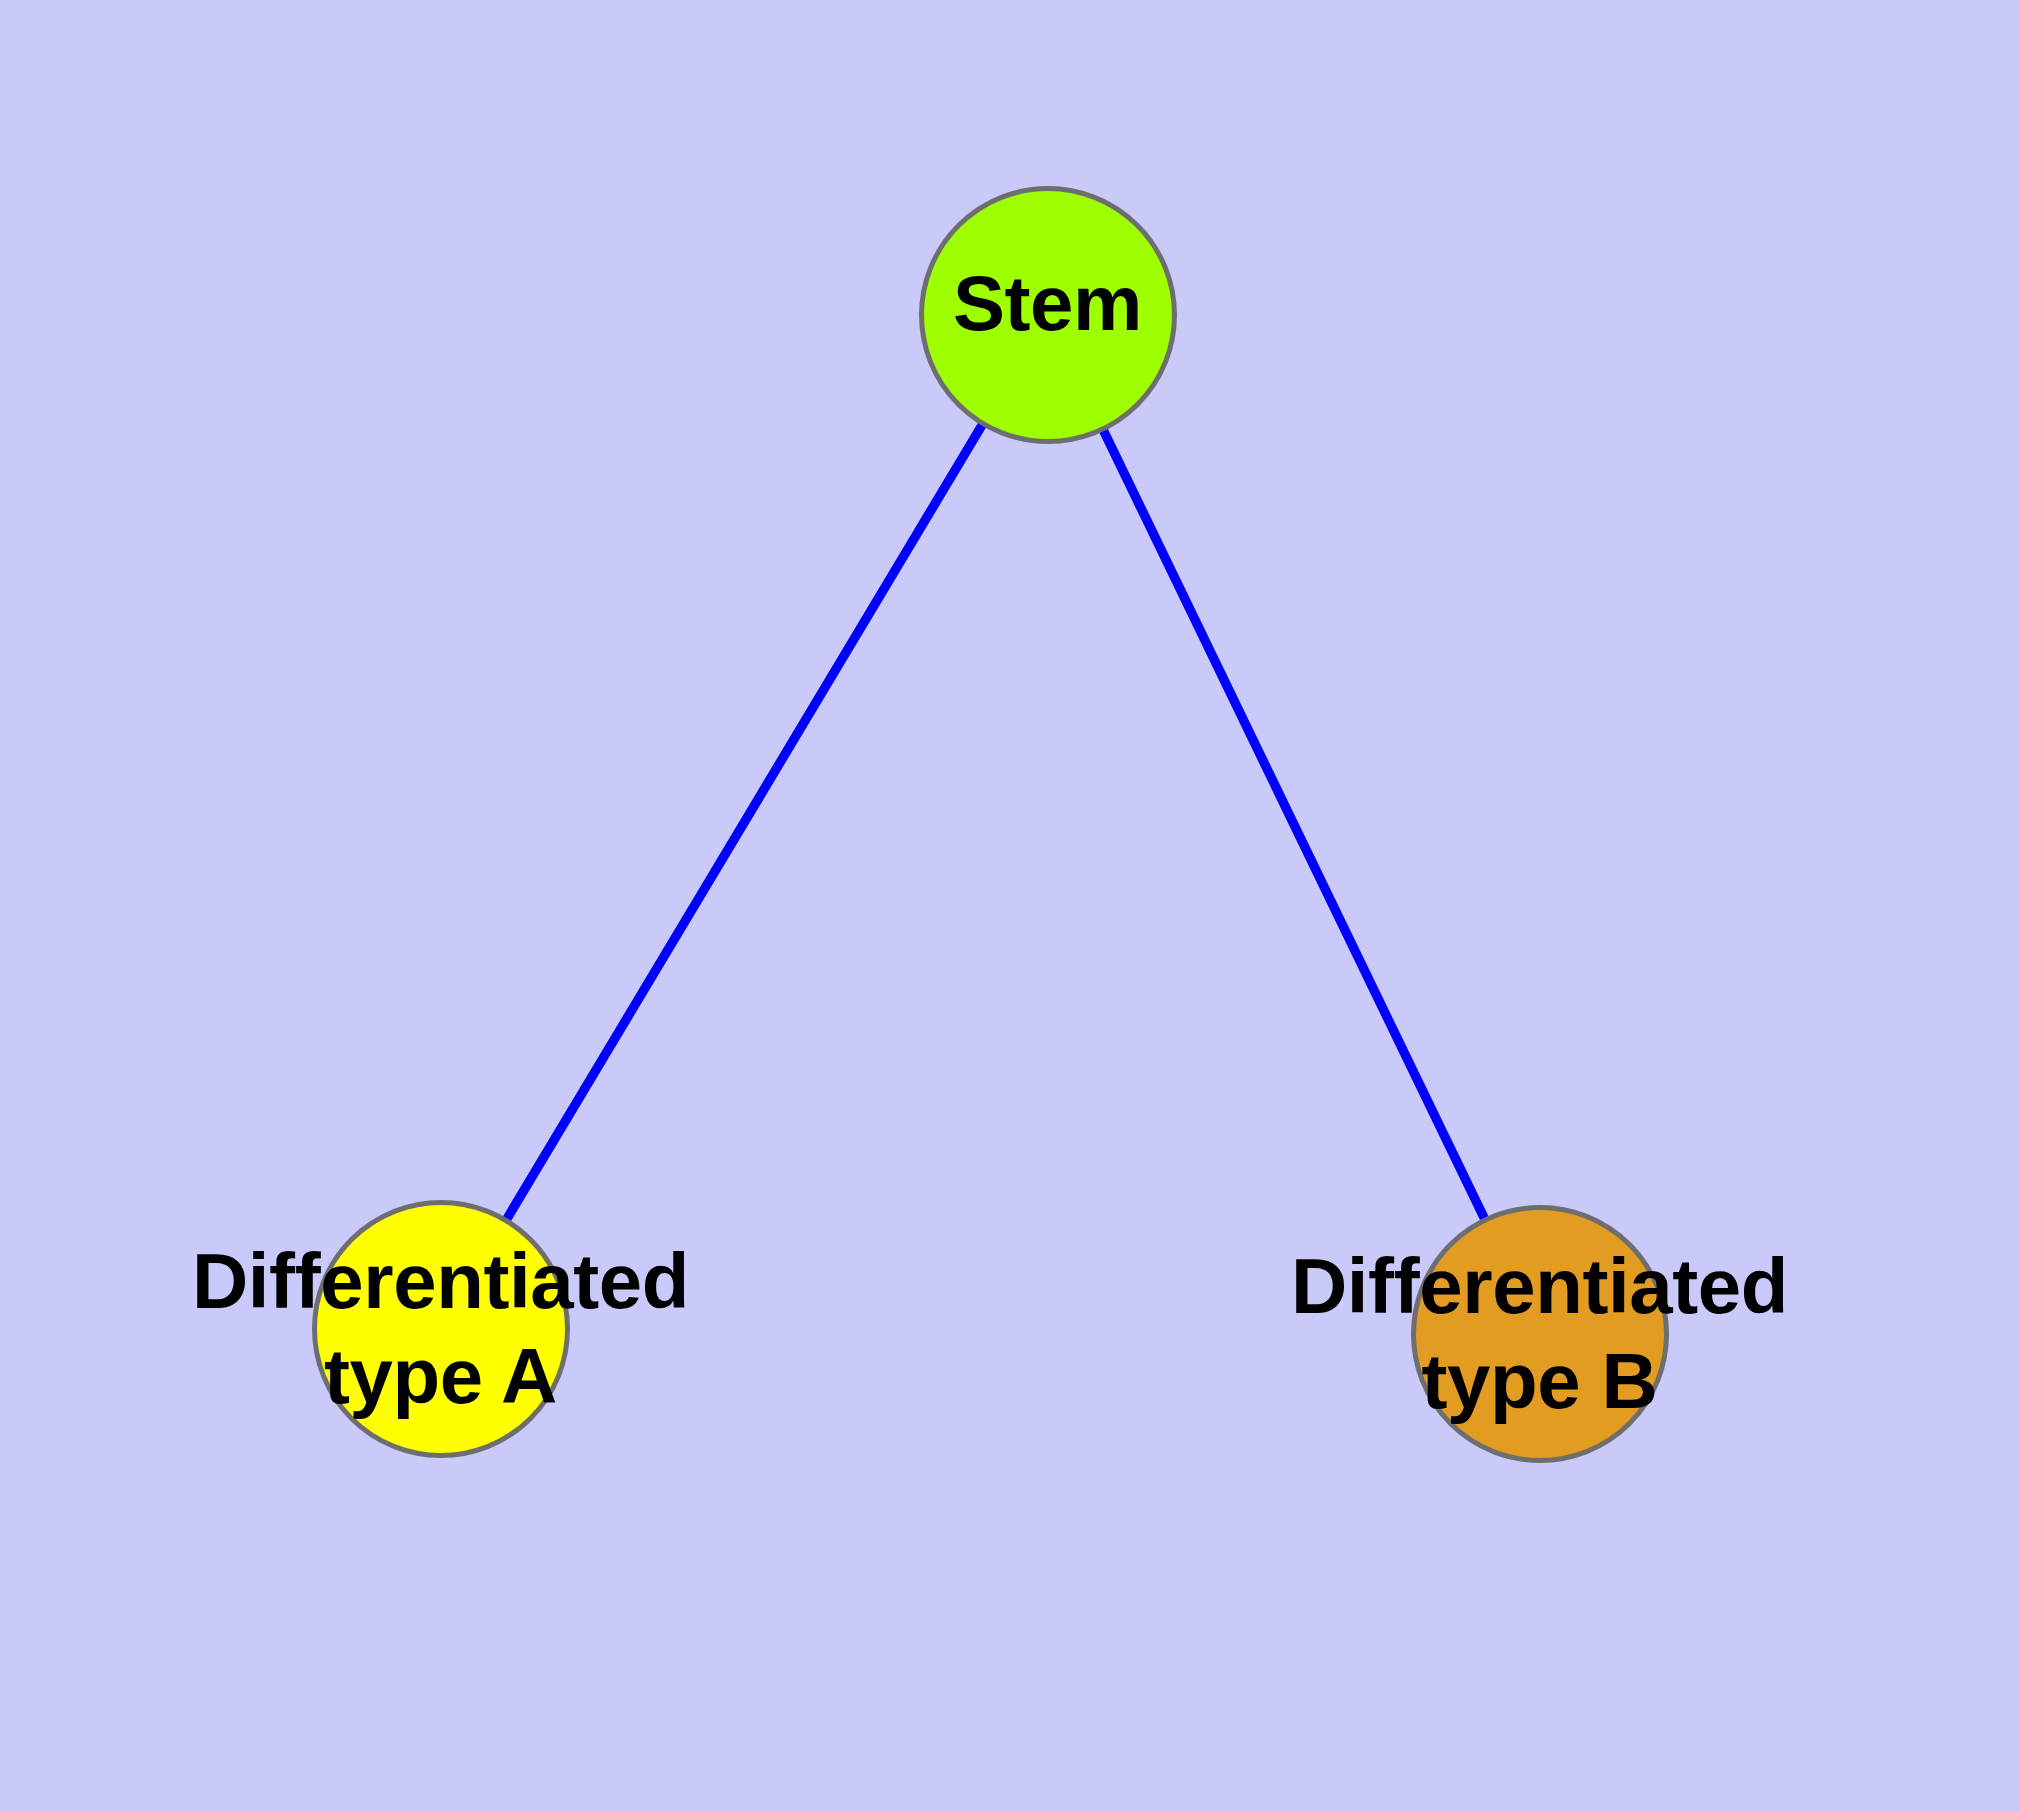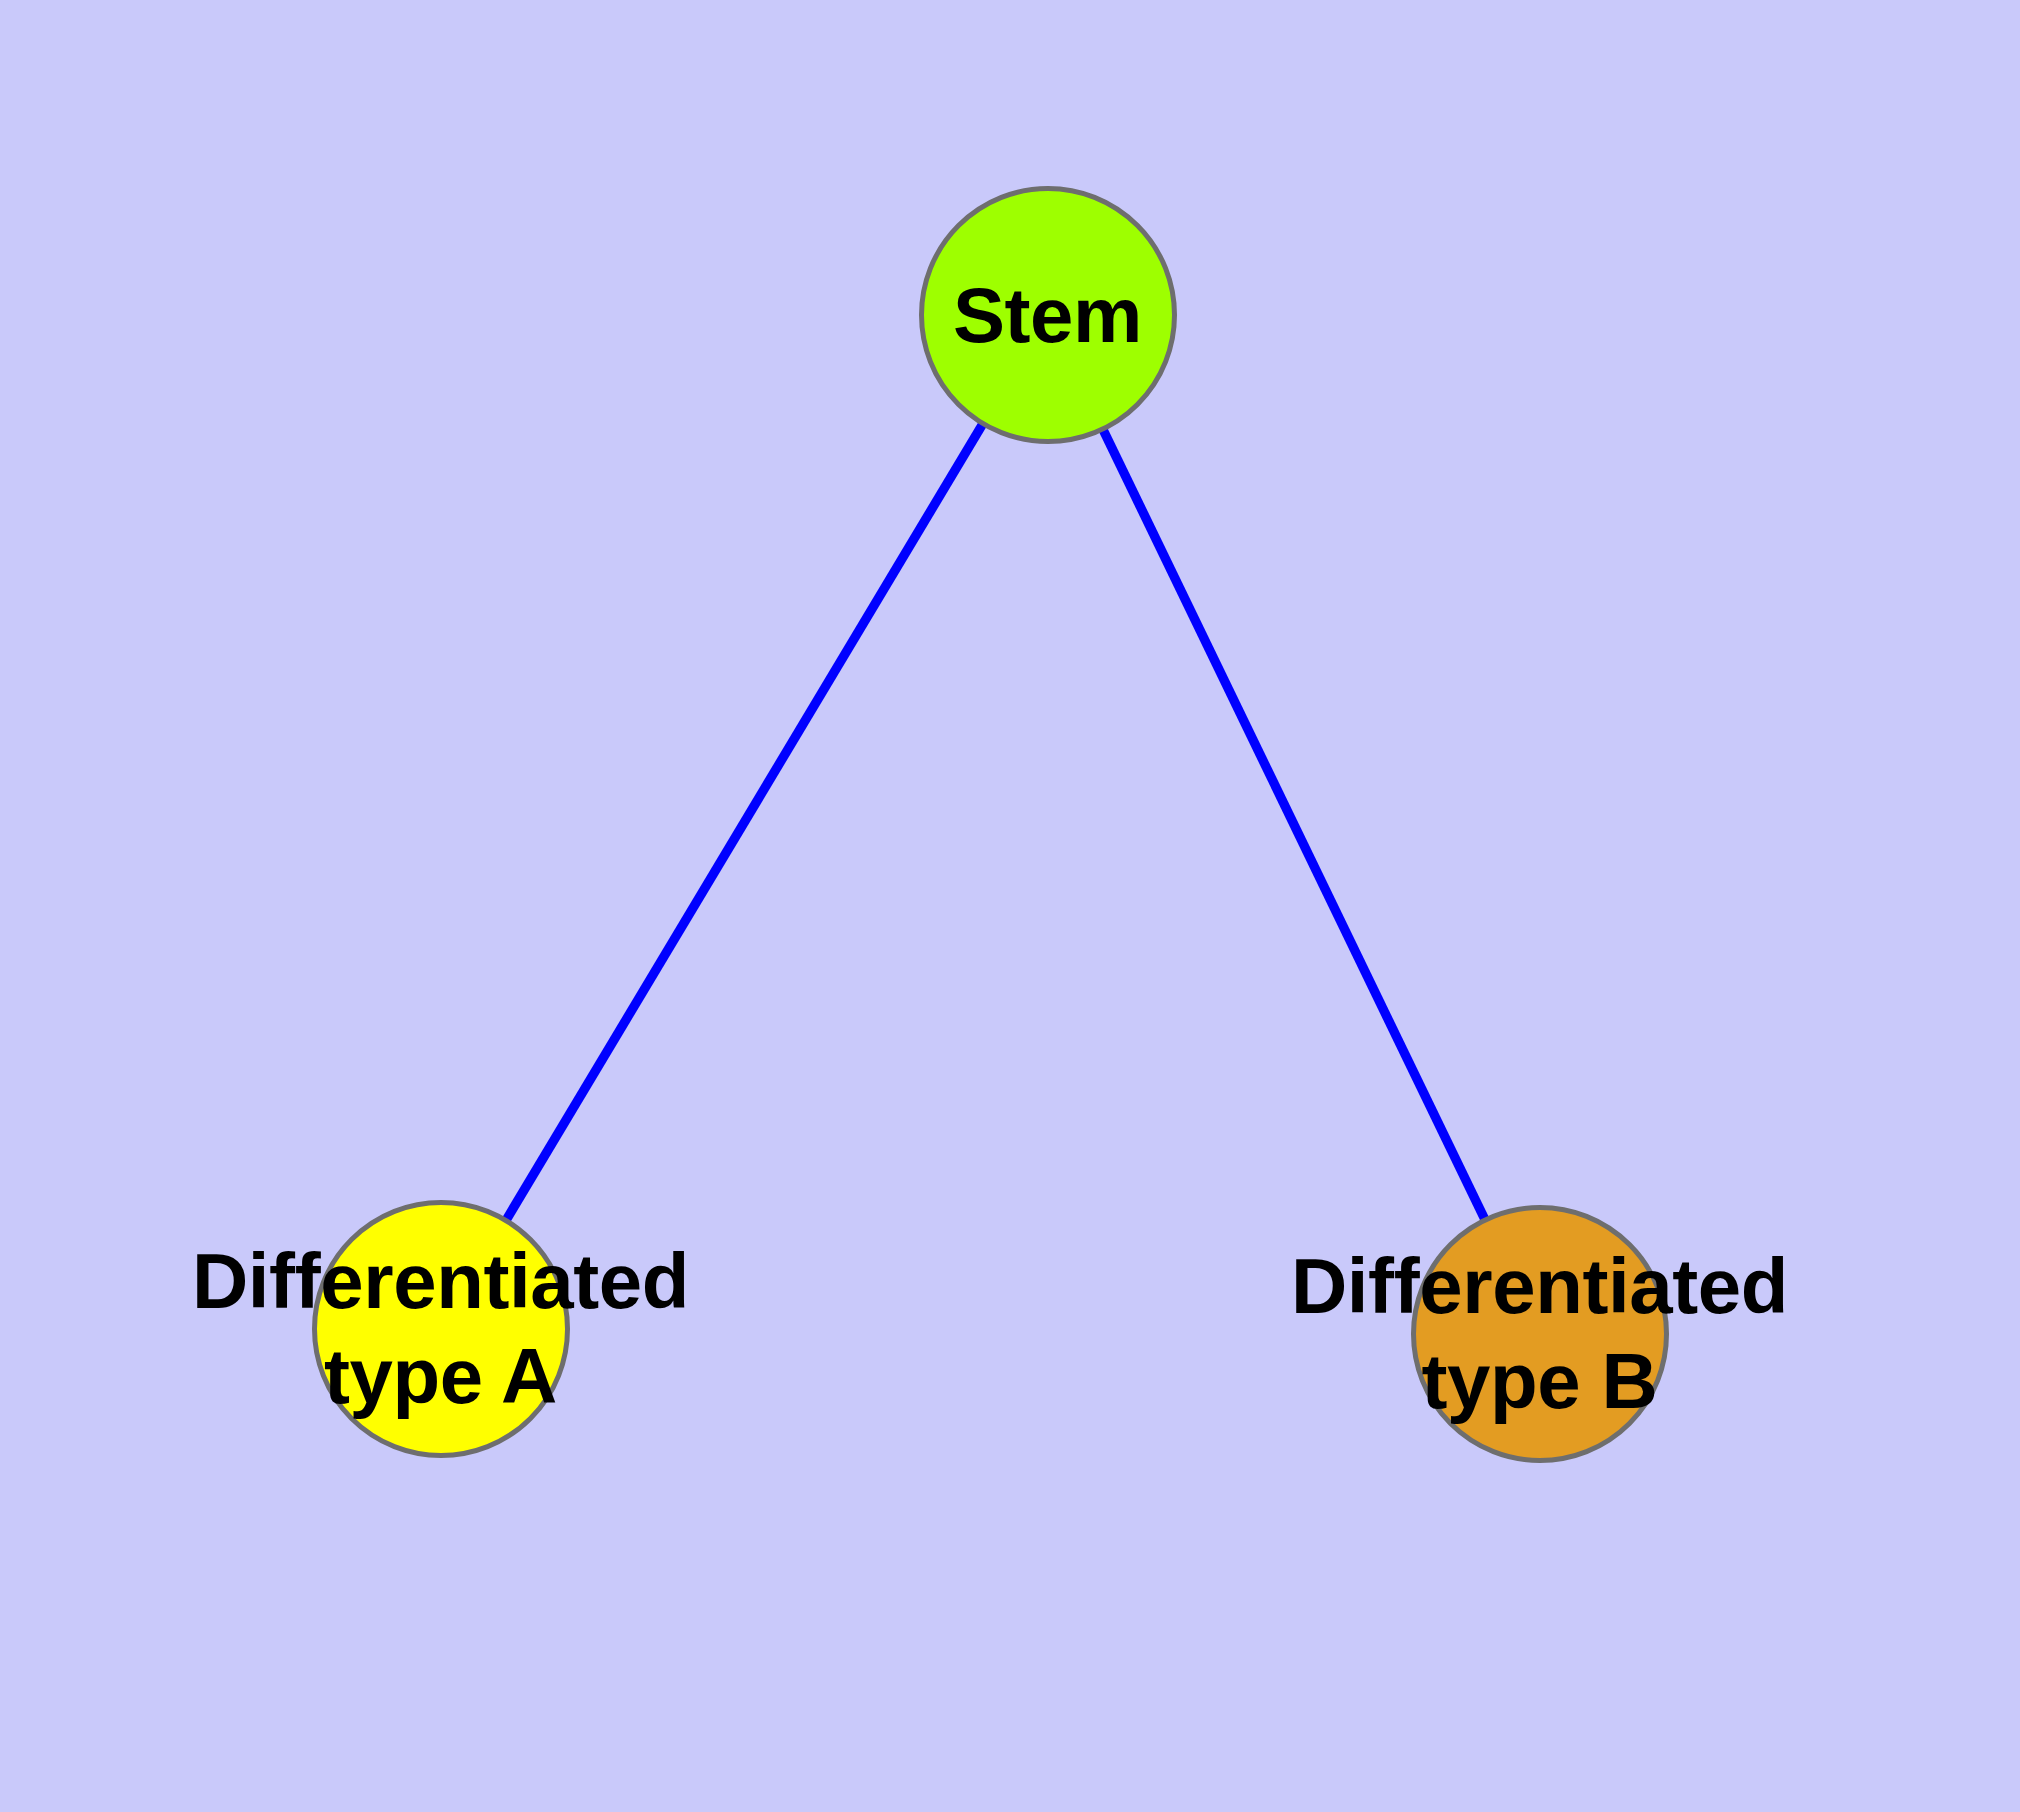--- a/index.html
+++ b/index.html
@@ -57,19 +57,19 @@
 
   <svg id="edge-layer" viewBox="0 0 2384 2138" width="2021" height="1812" xmlns="http://www.w3.org/2000/svg" aria-hidden="true">
       <line x1="1159.9795754060003" y1="498.98383772964183" x2="596.0204245939997" y2="1441.016162270358" stroke="#0000ff" stroke-width="11" stroke-linecap="butt"></line>
       <line x1="1300.407957206039" y1="505.25019718013573" x2="1752.592042793961" y2="1440.7498028198643" stroke="#0000ff" stroke-width="11" stroke-linecap="butt"></line>
     </svg>
 
   <div id="node-layer">
       <div class="node" style="left: 919px; top: 186px; width: 258px; height: 258px; background: rgb(158, 255, 0); border-color: rgb(110, 110, 110);"></div>
       <div class="node" style="left: 312px; top: 1200px; width: 258px; height: 258px; background: rgb(255, 255, 0); border-color: rgb(110, 110, 110);"></div>
       <div class="node" style="left: 1411px; top: 1205px; width: 258px; height: 258px; background: rgb(227, 156, 34); border-color: rgb(110, 110, 110);"></div>
-      <div class="node-label" style="font-size: 78px; color: rgb(0, 0, 0); width: 1017px; left: 539px; top: 268px;"><div>Stem</div></div>
+      <div class="node-label" style="font-size: 78px; color: rgb(0, 0, 0); width: 1017px; left: 539px; top: 256px;"><div>Stem</div></div>
       <div class="node-label" style="font-size: 78px; color: rgb(0, 0, 0); width: 1017px; left: -68px; top: 1234px;"><div>Differentiated</div><div>type A</div></div>
       <div class="node-label" style="font-size: 78px; color: rgb(0, 0, 0); width: 1017px; left: 1031px; top: 1239px;"><div>Differentiated</div><div>type B</div></div>
     </div>
 
 </div>
 
 
 </body></html>

